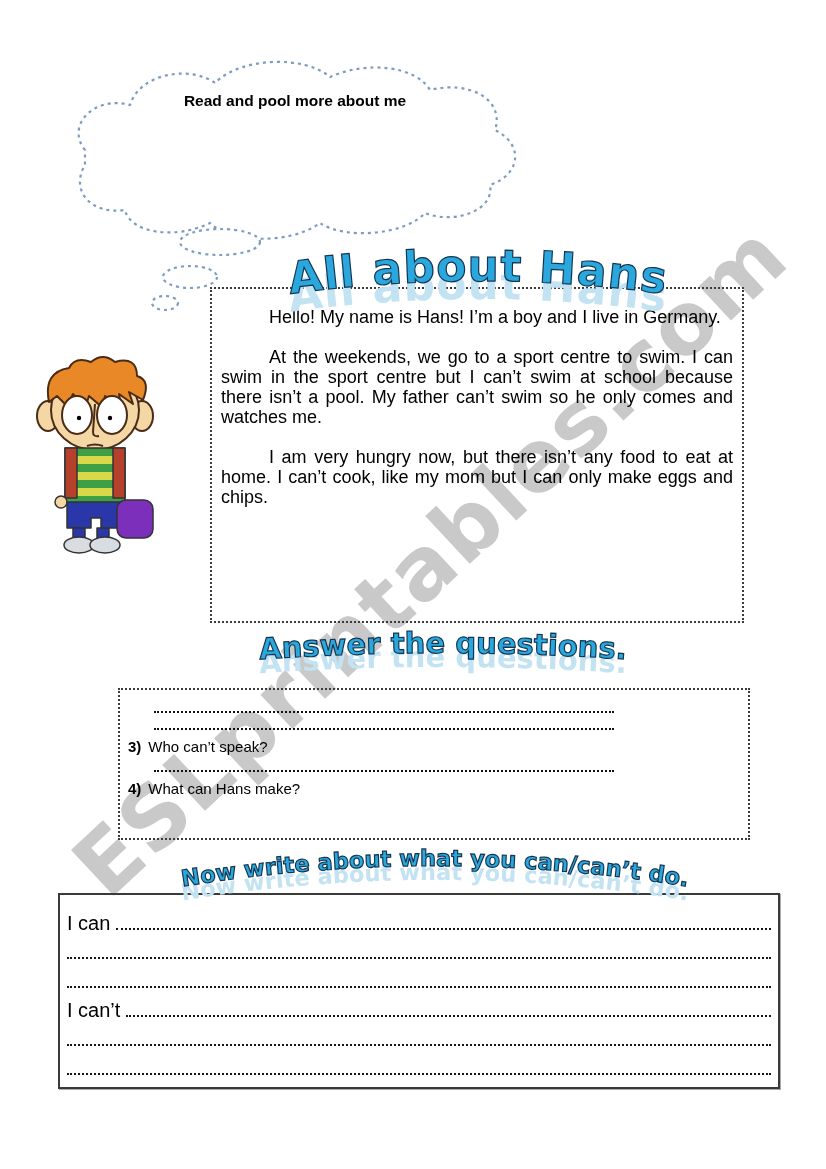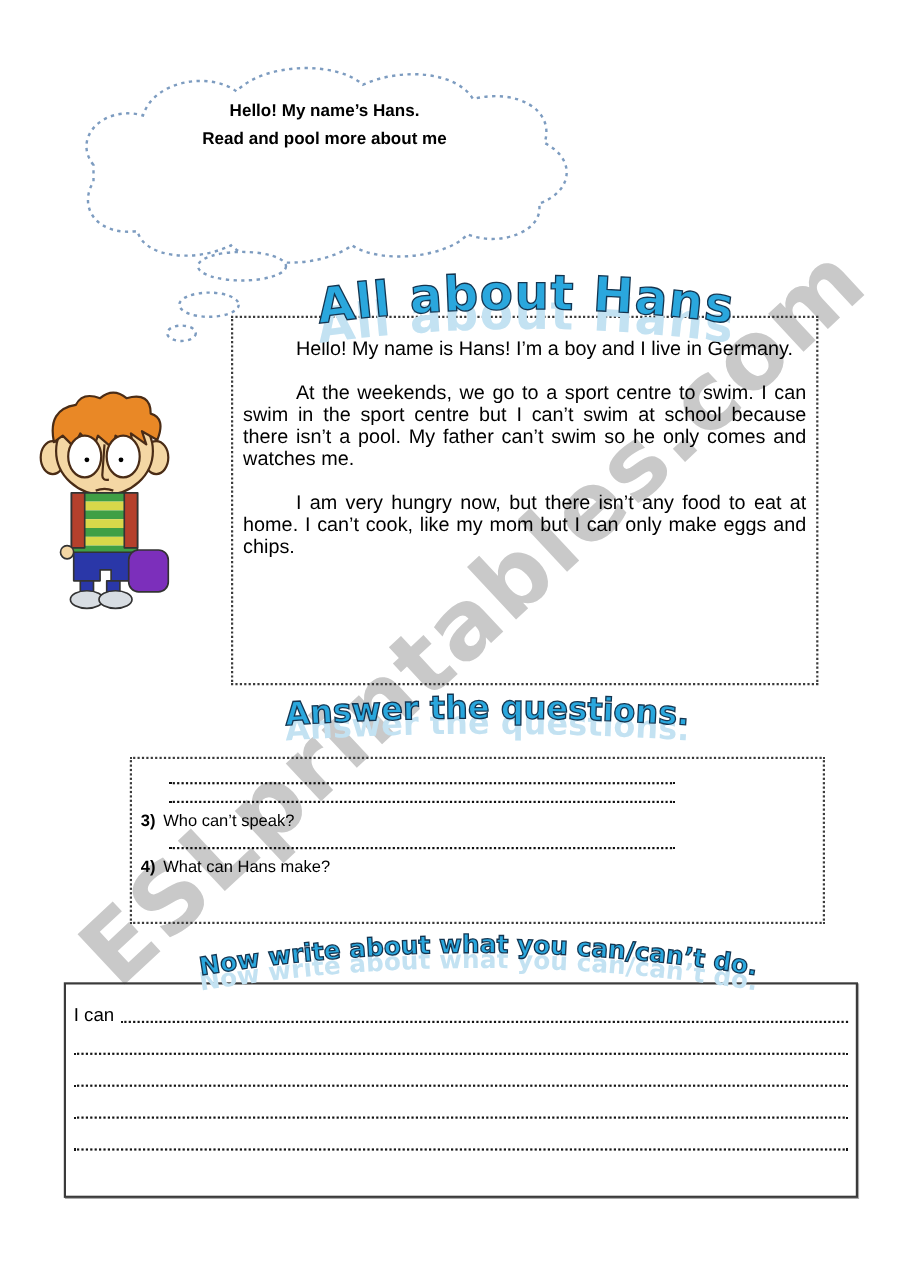--- a/index.html
+++ b/index.html
@@ -45,21 +45,21 @@
   }
   .q-row{font-size:15px;line-height:21px;white-space:nowrap;}
   .q-num{font-weight:bold;margin-right:7px;}
   .ans-line{margin:4px 0 6px 26px;width:460px;height:9px;border-bottom:2px dotted #111;}
   
   .write-box{
     position:absolute;left:58px;top:893px;width:704px;height:184px;z-index:1;
     border:2px solid #3a3a3a;padding:8px 7px 0 7px;box-shadow:1px 1px 0 #aaa;
   }
   .write-row{display:flex;align-items:flex-end;height:29px;}
-  .w-label{font-size:17px;padding-right:6px;line-height:18px;}
+  .w-label{font-size:20px;padding-right:6px;line-height:18px;}
   .dotfill{flex:1;height:0;border-bottom:2.5px dotted #151515;margin-bottom:2px;}
 </style>
 </head>
 <body>
 
 <div class="page">
 
   <div class="watermark">ESLprintables.com</div>
 
   <svg class="cloud-svg" width="470" height="270" viewBox="0 0 470 270">
@@ -75,21 +75,20 @@
                C350,180 290,185 265,168
                C235,190 175,188 155,168
                C120,185 75,178 70,155
                C35,160 15,135 30,110 Z"></path>
       <ellipse cx="165" cy="187" rx="40" ry="13"></ellipse>
       <ellipse cx="135" cy="222" rx="27" ry="11"></ellipse>
       <ellipse cx="110" cy="248" rx="13" ry="7"></ellipse>
     </g>
   </svg>
   <div class="cloud-text">
-    <div>Hello! My name’s Hans.</div>
     <div>Read and  pool more about me</div>
   </div>
 
   <svg class="boy-svg" width="140" height="205" viewBox="0 0 140 205">
     <g stroke="#4a2c16" stroke-width="2" stroke-linejoin="round">
       <ellipse cx="23" cy="64" rx="11" ry="15" fill="#f4d7a4"></ellipse>
       <ellipse cx="117" cy="64" rx="11" ry="15" fill="#f4d7a4"></ellipse>
       <ellipse cx="70" cy="58" rx="44" ry="40" fill="#f4d7a4"></ellipse>
       <path d="M24,50 Q18,20 44,16 Q50,4 66,10 Q78,0 90,10 Q112,4 112,24 Q126,28 118,48
                L104,40 L108,52 L94,42 L96,54 L80,44 L78,56 L64,44 L60,56 L48,42 L42,54 L32,44 Z" fill="#e98826"></path>
@@ -177,20 +176,24 @@
       <span class="w-label">I can</span>
       <span class="dotfill"></span>
     </div>
     <div class="write-row">
       <span class="dotfill"></span>
     </div>
     <div class="write-row">
       <span class="dotfill"></span>
     </div>
     <div class="write-row">
+      <span class="w-label">I can’t</span>
+      <span class="dotfill"></span>
+    </div>
+    <div class="write-row">
       <span class="dotfill"></span>
     </div>
     <div class="write-row">
       <span class="dotfill"></span>
     </div>
   </div>
 
 </div>
 
 </body></html>

